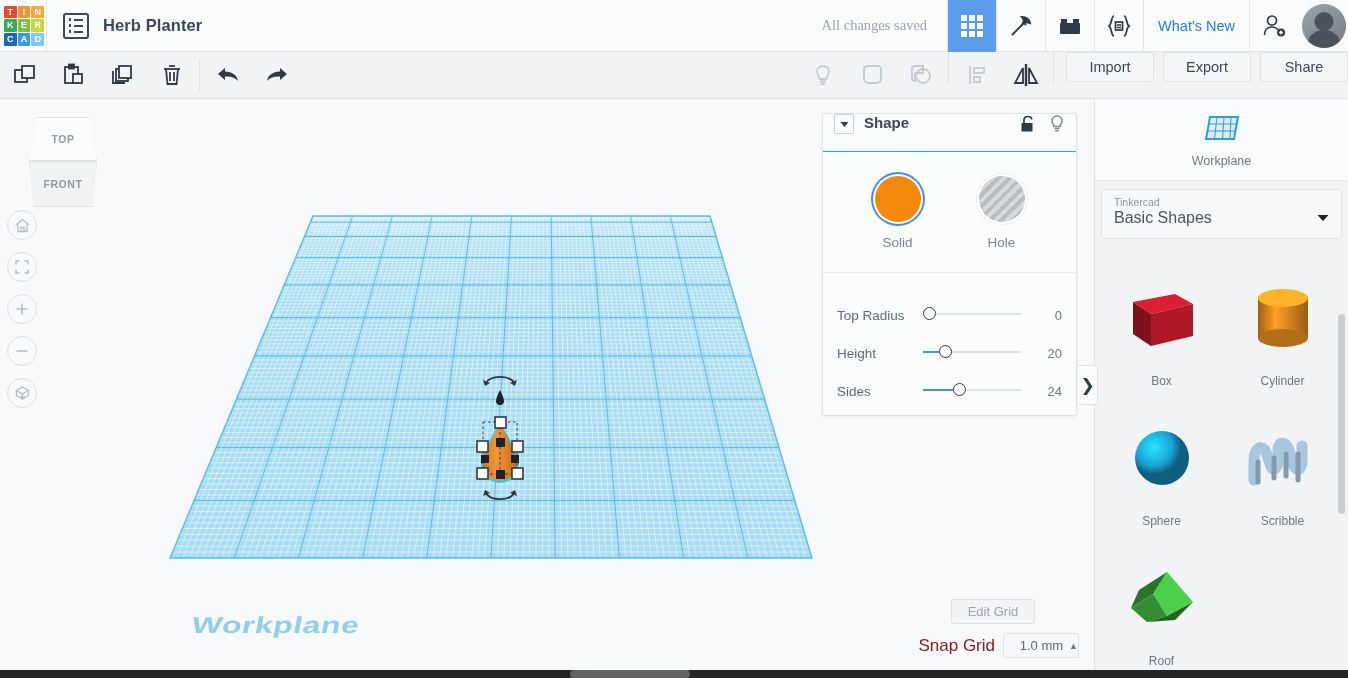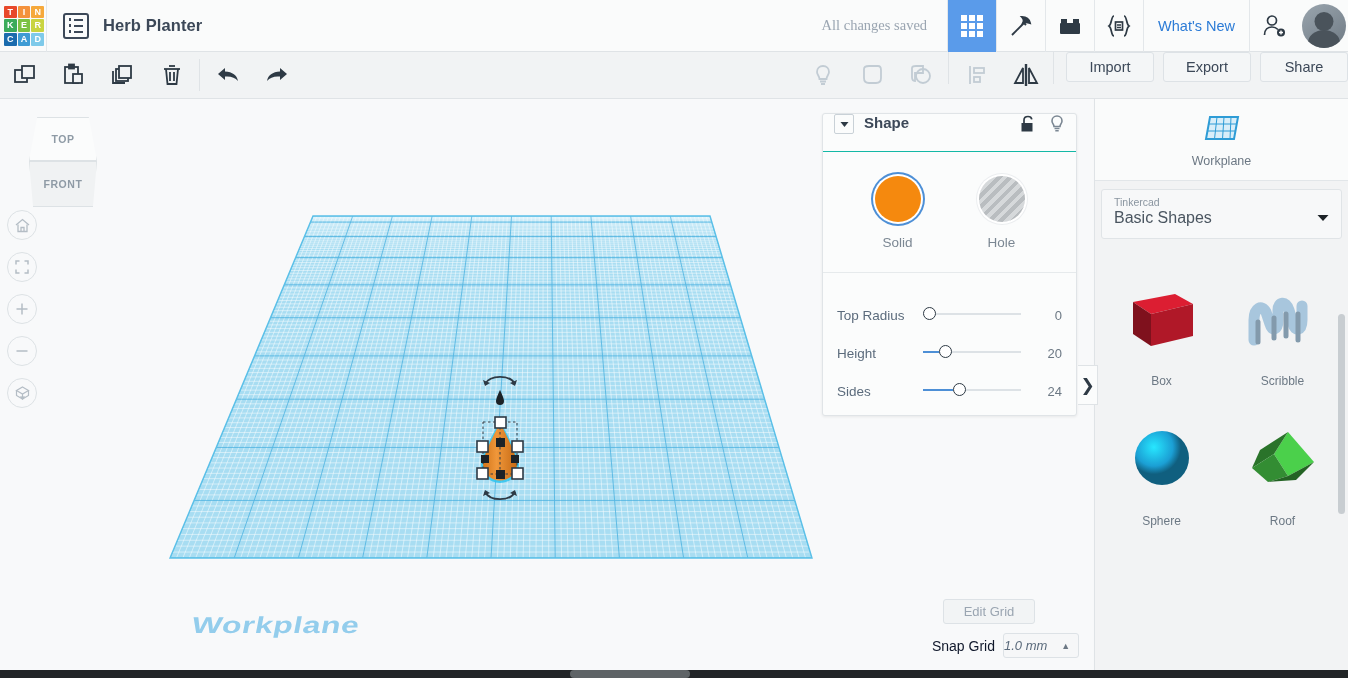--- a/index.html
+++ b/index.html
@@ -124,33 +124,33 @@
     font-size: 32px; font-weight: bold; color: #8ecbec;
     transform: skewX(-11deg) scaleY(.72); letter-spacing: .5px;
     opacity: .95; pointer-events: none;
   }
   
   .cone-group { position: absolute; left: 455px; top: 255px; width: 90px; height: 155px; }
 
   
   .edit-grid {
     position: absolute; right: 58px; bottom: 46px;
-    width: 92px; height: 25px; border: 1px solid #dde2e6; border-radius: 3px;
+    width: 84px; height: 25px; border: 1px solid #dde2e6; border-radius: 3px;
     background: #f2f4f5; color: #9aa5b1; font-size: 13px;
     display: flex; align-items: center; justify-content: center; cursor: pointer;
   }
   .snap-row {
     position: absolute; right: 14px; bottom: 12px;
     display: flex; align-items: center; gap: 8px;
   }
-  .snap-label { color: #0f172a; font-size: 14px; }
+  .snap-label { color: #7f1d1d; font-size: 17px; }
   .snap-select {
     width: 76px; height: 25px; border: 1px solid #dde2e6; border-radius: 3px;
     background: #f6f7f8; color: #5b6b7c; font-size: 13px;
-    display: flex; align-items: center; justify-content: flex-start; gap: 14px; cursor: pointer; font-style: italic;
+    display: flex; align-items: center; justify-content: flex-end; gap: 6px; cursor: pointer;
   }
 
   
   .inspector {
     position: absolute; left: 822px; top: 113px; width: 255px;
     background: #fbfcfc; border: 1px solid #e0e4e7; border-radius: 3px;
     box-shadow: 0 1px 3px rgba(0,0,0,.07);
   }
   .insp-head {
     height: 38px; display: flex; align-items: flex-start; padding: 0 11px;
@@ -851,44 +851,61 @@
               <polygon points="10,18 52,10 70,20 28,30" fill="#dc1e32"></polygon>
               <polygon points="10,18 28,30 28,62 10,50" fill="#7f111d"></polygon>
               <polygon points="28,30 70,20 70,52 28,62" fill="#b01828"></polygon>
             </svg>
           </div>
           <div class="shape-name">Box</div>
         </div>
         <div class="shape-cell">
           <div class="shape-art">
             <svg width="78" height="72" viewBox="0 0 78 72">
-              <path d="M10,56 L10,36 C10,24 18,20 22,28 L26,40 C28,48 34,46 34,36 L34,26 C34,18 42,16 45,26 L49,40 C51,48 58,47 58,36 L58,22" stroke="#a8c6dd" stroke-width="11" fill="none" stroke-linecap="round"></path>
-              <path d="M14,58 L14,38 M30,54 L30,34 M42,52 L42,30 M54,56 L54,30" stroke="#839aac" stroke-width="5" stroke-linecap="round"></path>
+              <defs>
+                <linearGradient id="cylg">
+                  <stop offset="0%" stop-color="#9d6115"></stop>
+                  <stop offset="35%" stop-color="#ff9f23"></stop>
+                  <stop offset="100%" stop-color="#985e14"></stop>
+                </linearGradient>
+              </defs>
+              <rect x="14" y="14" width="50" height="40" fill="url(#cylg)"></rect>
+              <ellipse cx="39" cy="54" rx="25" ry="9" fill="#b36e18"></ellipse>
+              <ellipse cx="39" cy="14" rx="25" ry="9" fill="#ffb327"></ellipse>
             </svg>
           </div>
-          <div class="shape-name">Scribble</div>
+          <div class="shape-name">Cylinder</div>
         </div>
         <div class="shape-cell">
           <div class="shape-art">
             <svg width="78" height="72" viewBox="0 0 78 72">
               <defs>
                 <radialGradient id="sphg" cx="35%" cy="30%">
                   <stop offset="0%" stop-color="#27e7ff"></stop>
                   <stop offset="70%" stop-color="#1b9fd4"></stop>
                   <stop offset="100%" stop-color="#105f7f"></stop>
                 </radialGradient>
               </defs>
               <circle cx="39" cy="34" r="27" fill="url(#sphg)"></circle>
             </svg>
           </div>
           <div class="shape-name">Sphere</div>
         </div>
         <div class="shape-cell">
           <div class="shape-art">
             <svg width="78" height="72" viewBox="0 0 78 72">
+              <path d="M10,56 L10,36 C10,24 18,20 22,28 L26,40 C28,48 34,46 34,36 L34,26 C34,18 42,16 45,26 L49,40 C51,48 58,47 58,36 L58,22" stroke="#a8c6dd" stroke-width="11" fill="none" stroke-linecap="round"></path>
+              <path d="M14,58 L14,38 M30,54 L30,34 M42,52 L42,30 M54,56 L54,30" stroke="#839aac" stroke-width="5" stroke-linecap="round"></path>
+            </svg>
+          </div>
+          <div class="shape-name">Scribble</div>
+        </div>
+        <div class="shape-cell">
+          <div class="shape-art">
+            <svg width="78" height="72" viewBox="0 0 78 72">
               <polygon points="44,8 70,38 44,52 30,30" fill="#4bd04b"></polygon>
               <polygon points="44,8 30,30 8,44 16,26" fill="#2a732a"></polygon>
               <polygon points="8,44 30,30 44,52 24,58" fill="#338d33"></polygon>
               <polygon points="44,52 70,38 52,56 24,58" fill="#246324"></polygon>
             </svg>
           </div>
           <div class="shape-name">Roof</div>
         </div>
         <div class="shape-cell"></div>
         <div class="shape-cell"></div>

